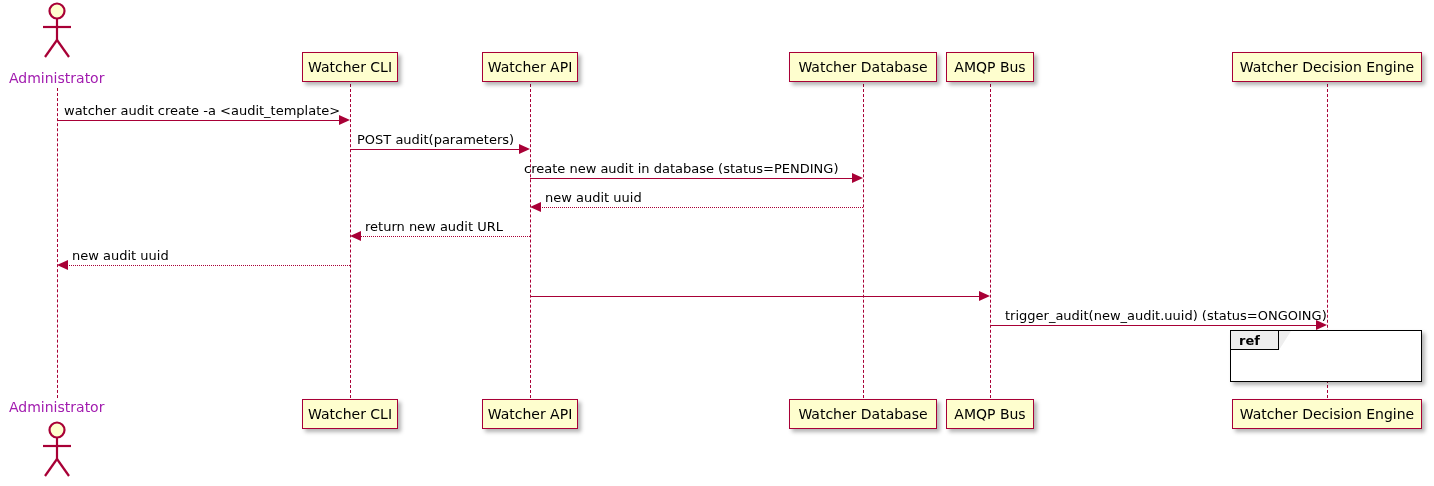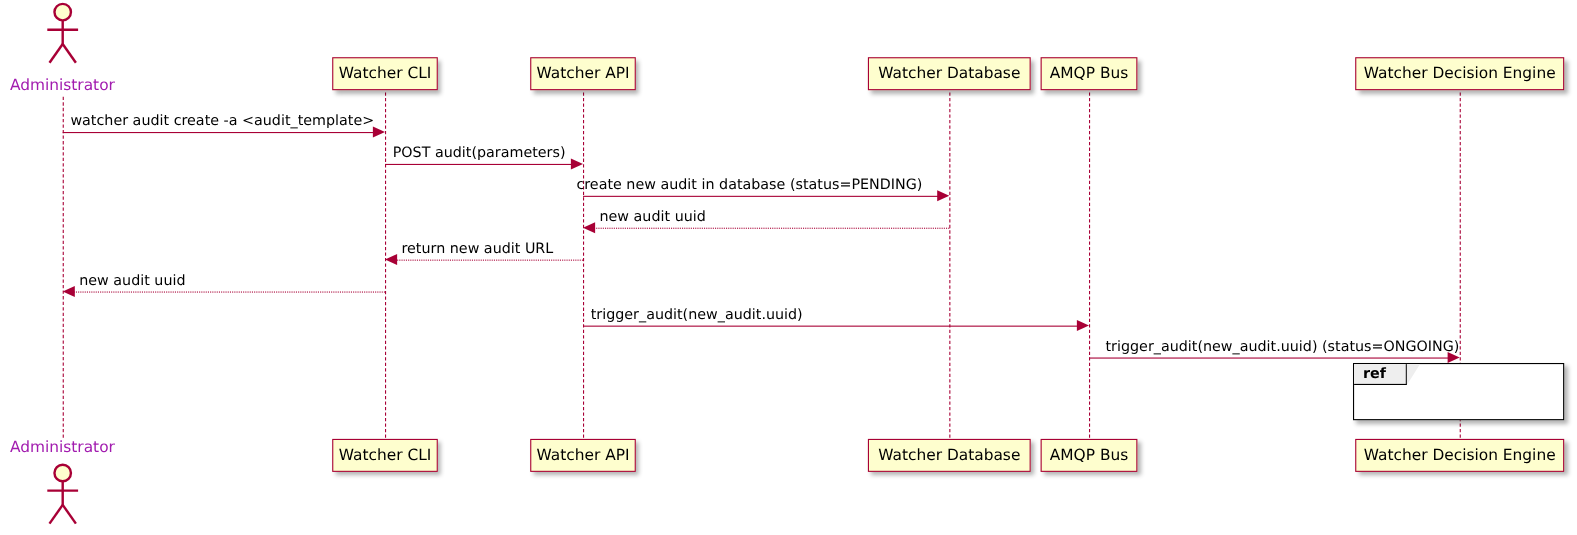--- a/index.html
+++ b/index.html
@@ -177,21 +177,20 @@
   <div class="arrowhead left" style="left:530px; top:202px;"></div>
 
   <div class="msg-label" style="left:365px; top:219px;">return new audit URL</div>
   <div class="msg dotted" style="left:358px; top:236px; width:172px;"></div>
   <div class="arrowhead left" style="left:350px; top:231px;"></div>
 
   <div class="msg-label" style="left:72px; top:248px;">new audit uuid</div>
   <div class="msg dotted" style="left:65px; top:265px; width:285px;"></div>
   <div class="arrowhead left" style="left:57px; top:260px;"></div>
 
-  <div class="msg-label" style="left:537px; top:279px;">trigger_audit(new_audit.uuid)</div>
   <div class="msg" style="left:530px; top:296px; width:455px;"></div>
   <div class="arrowhead right" style="left:979px; top:291px;"></div>
 
   <div class="msg-label" style="left:1005px; top:308px;">trigger_audit(new_audit.uuid) (status=ONGOING)</div>
   <div class="msg" style="left:990px; top:325px; width:332px;"></div>
   <div class="arrowhead right" style="left:1316px; top:320px;"></div>
 
   <div class="ref-box" style="left:1230px; top:330px; width:192px; height:52px;">
     <div class="ref-tab" style="width:48px;">
       <span>ref</span>

